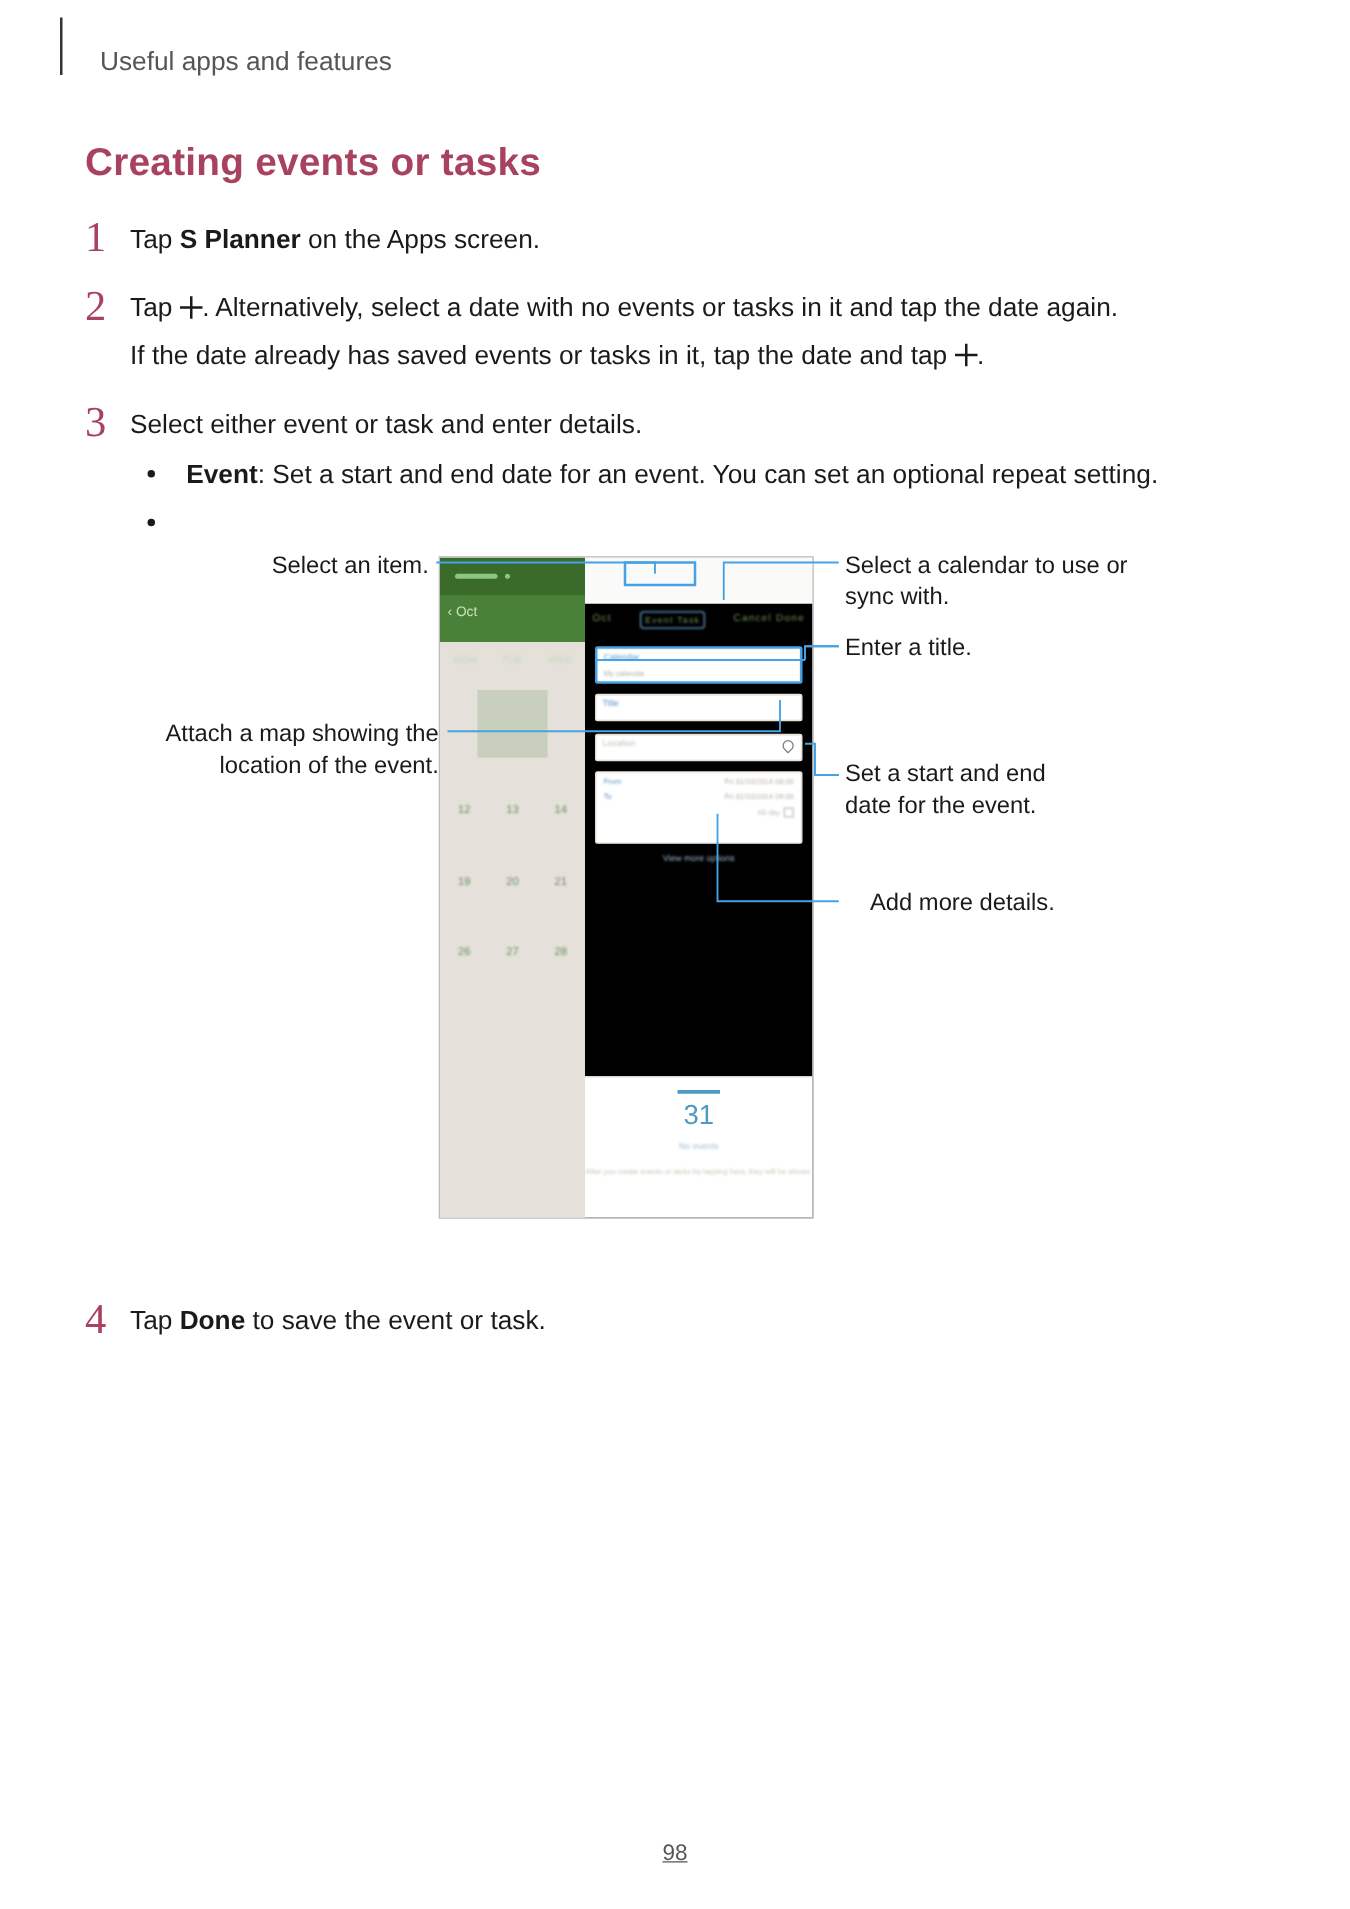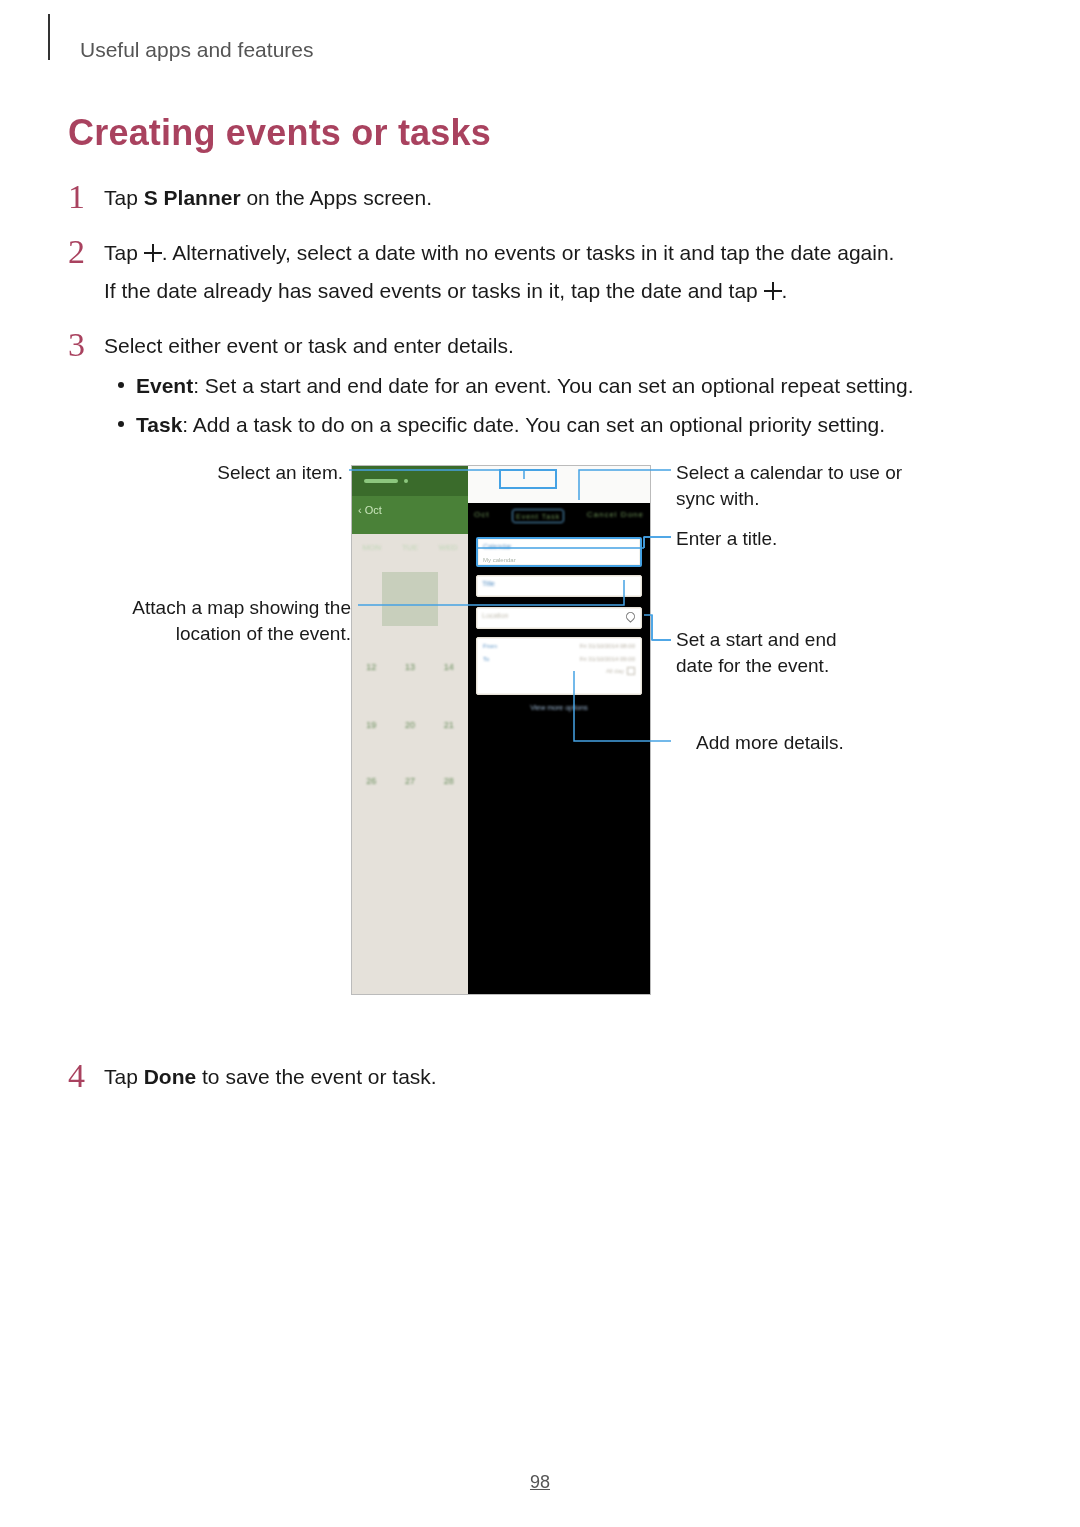--- a/index.html
+++ b/index.html
@@ -28,21 +28,21 @@
     background: #333;
   }
   .chapter {
     font-size: 21px;
     color: #555;
     margin-left: 12px;
     margin-bottom: 50px;
   }
   h2.section {
     color: #a9425f;
-    font-size: 36px;
+    font-size: 31px;
     font-weight: 600;
     letter-spacing: 0.2px;
     margin: 0 0 28px 0;
   }
   ol.steps {
     list-style: none;
     padding: 0;
     margin: 0;
   }
   ol.steps > li {
@@ -80,21 +80,21 @@
   }
   .plus-icon::before { left: 8px; top: 0; width: 2px; height: 18px; }
   .plus-icon::after  { top: 8px; left: 0; width: 18px; height: 2px; }
   ul.bullets {
     list-style: none;
     padding: 0;
     margin: 8px 0 0 0;
   }
   ul.bullets li {
     display: flex;
-    gap: 12px;
+    gap: 25px;
     margin-bottom: 6px;
     font-size: 21px;
     line-height: 1.55;
   }
   ul.bullets li .dot {
     width: 6px; height: 6px; background:#1a1a1a; border-radius:50%;
     margin-top: 12px; flex-shrink:0; margin-left: 14px;
   }
 
   
@@ -263,21 +263,20 @@
       <span class="num">3</span>
       <div class="body">
         <div>Select either event or task and enter details.</div>
         <ul class="bullets">
           <li>
             <span class="dot"></span>
             <span><span class="bold">Event</span><span>: Set a start and end date for an event. You can set an optional repeat setting.</span></span>
           </li>
           <li>
             <span class="dot"></span>
-            <span><span class="bold">Task</span><span>: Add a task to do on a specific date. You can set an optional priority setting.</span></span>
           </li>
         </ul>
 
         <div class="figure">
 
           <div class="phone">
             <div class="cal">
               <div class="month"></div>
               <div class="month-dot"></div>
               <div class="back">‹ Oct</div>
@@ -338,20 +337,25 @@
                   </div>
                 <div class="date-row">
                     <span>To</span>
                     <span class="grey">Fri 31/10/2014  09:00</span>
                   </div>
                 <div class="allday"><span>All day</span><span class="chk"></span></div>
               </div>
 
               <div class="more-opt">View more options</div>
 
+              <div class="bottom">
+                <div class="big31">31</div>
+                <div class="noevents">No events</div>
+                <div class="tip">After you create events or tasks by tapping here, they will be shown.</div>
+              </div>
             </div>
           </div>
 
           <div class="hl-event-task" style="left:395px; top:14px; width:58px; height:20px;"></div>
 
           <div class="callout-text co-selectitem">Select an item.</div>
           <div class="callout-text co-map">Attach a map showing the location of the event.</div>
           <div class="callout-text co-calendar">Select a calendar to use or sync with.</div>
           <div class="callout-text co-title">Enter a title.</div>
           <div class="callout-text co-date">Set a start and end date for the event.</div>

